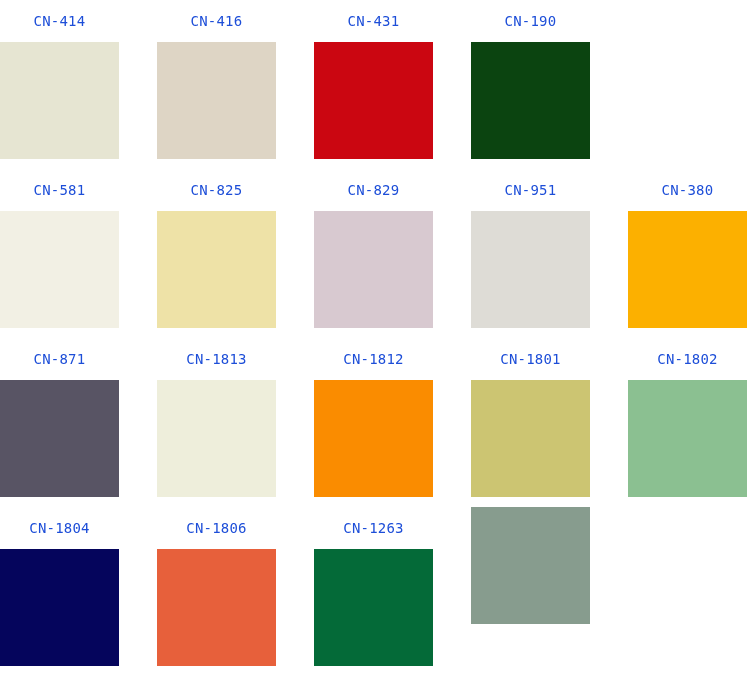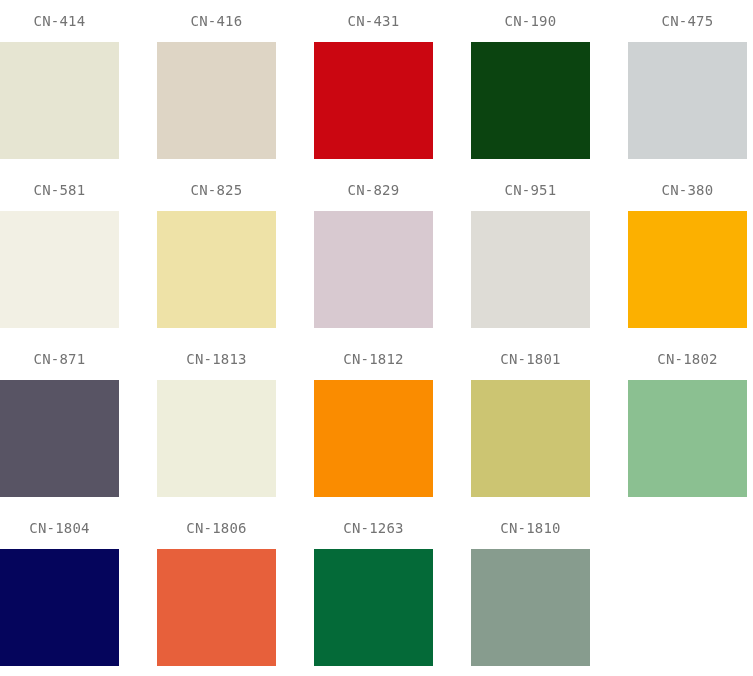--- a/index.html
+++ b/index.html
@@ -47,21 +47,21 @@
   }
 
   .swatch-label {
     height: 42px;
     line-height: 42px;
     width: 119px;
     text-align: center;
     font-family: "DejaVu Sans Mono", monospace;
     font-size: 14px;
     letter-spacing: 0.2px;
-    color: #737373;
+    color: #1d4ed8;
     white-space: nowrap;
     box-sizing: border-box;
     -webkit-font-smoothing: none;
   }
 
   .swatch-color {
     width: 119px;
     height: 117px;
     box-sizing: border-box;
     background: #ffffff;
@@ -88,24 +88,20 @@
       <div class="swatch-label">CN-416</div>
       <div class="swatch-color" style="background-color: rgb(222, 213, 197);"></div>
     </div>
     <div class="swatch-cell col-3">
       <div class="swatch-label">CN-431</div>
       <div class="swatch-color" style="background-color: rgb(203, 6, 17);"></div>
     </div>
     <div class="swatch-cell col-4">
       <div class="swatch-label">CN-190</div>
       <div class="swatch-color" style="background-color: rgb(11, 68, 16);"></div>
-    </div>
-    <div class="swatch-cell col-5">
-      <div class="swatch-label">CN-475</div>
-      <div class="swatch-color" style="background-color: rgb(206, 210, 211);"></div>
     </div>
   </div>
 
   <div class="swatch-row row-2">
     <div class="swatch-cell col-1">
       <div class="swatch-label">CN-581</div>
       <div class="swatch-color" style="background-color: rgb(242, 240, 228);"></div>
     </div>
     <div class="swatch-cell col-2">
       <div class="swatch-label">CN-825</div>
@@ -155,18 +151,17 @@
     </div>
     <div class="swatch-cell col-3">
       <div class="swatch-label">CN-1806</div>
       <div class="swatch-color" style="background-color: rgb(231, 96, 59);"></div>
     </div>
     <div class="swatch-cell col-4">
       <div class="swatch-label">CN-1263</div>
       <div class="swatch-color" style="background-color: rgb(4, 106, 56);"></div>
     </div>
     <div class="swatch-cell col-5">
-      <div class="swatch-label">CN-1810</div>
       <div class="swatch-color" style="background-color: rgb(135, 156, 142);"></div>
     </div>
   </div>
 
 </div>
 
 </body></html>

